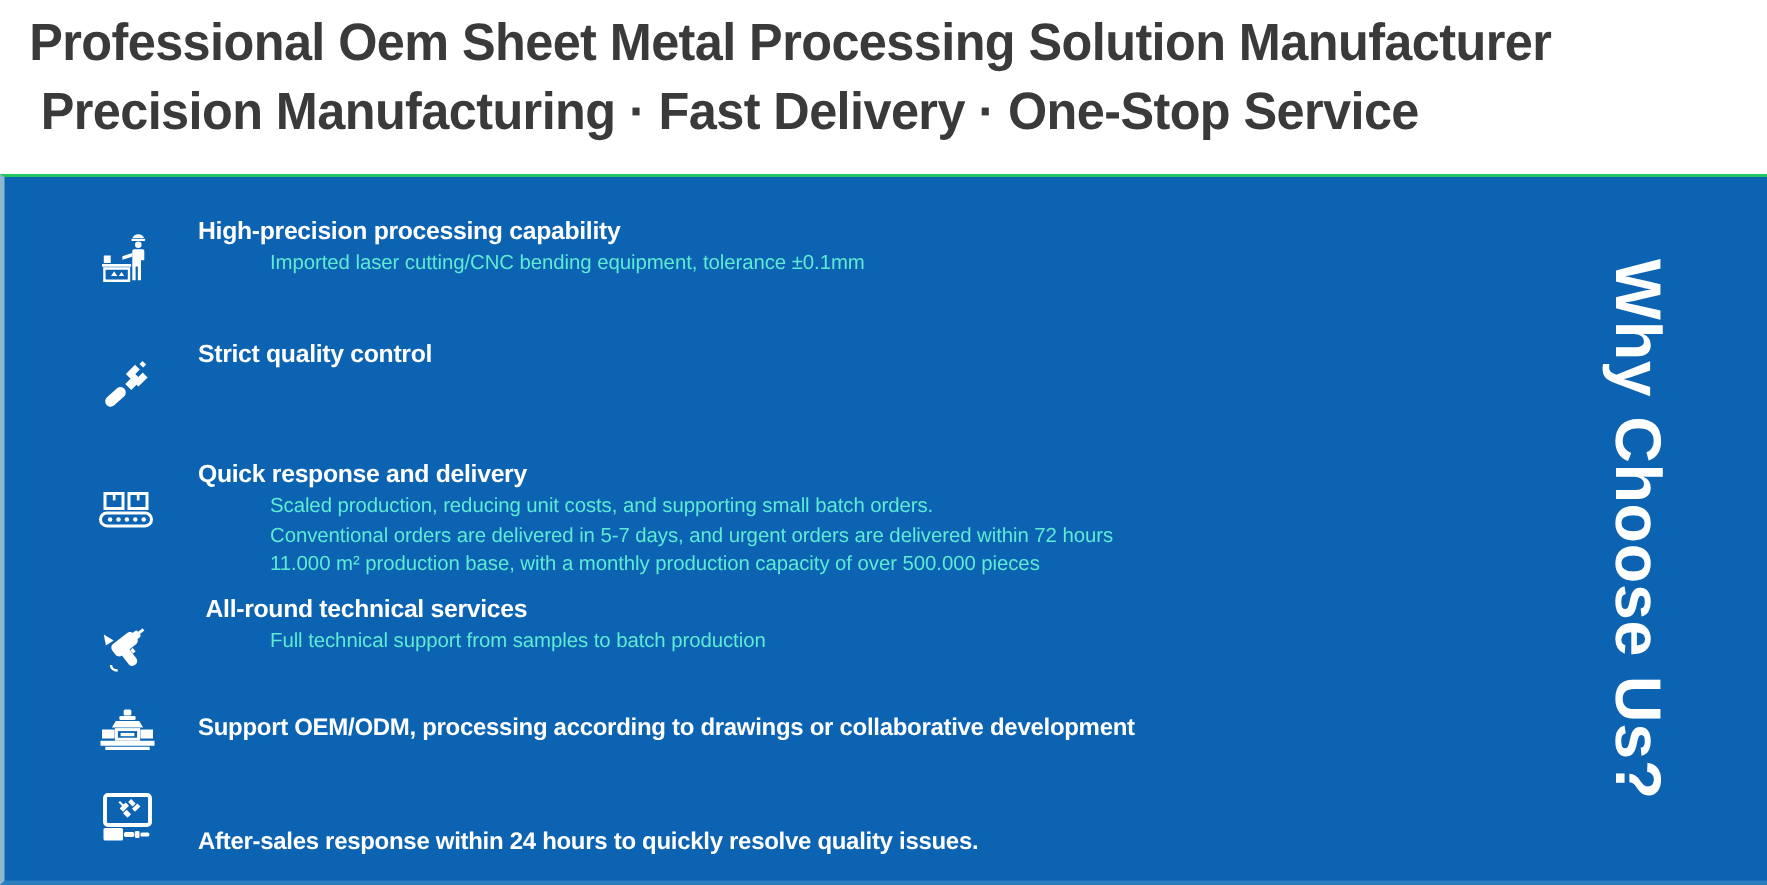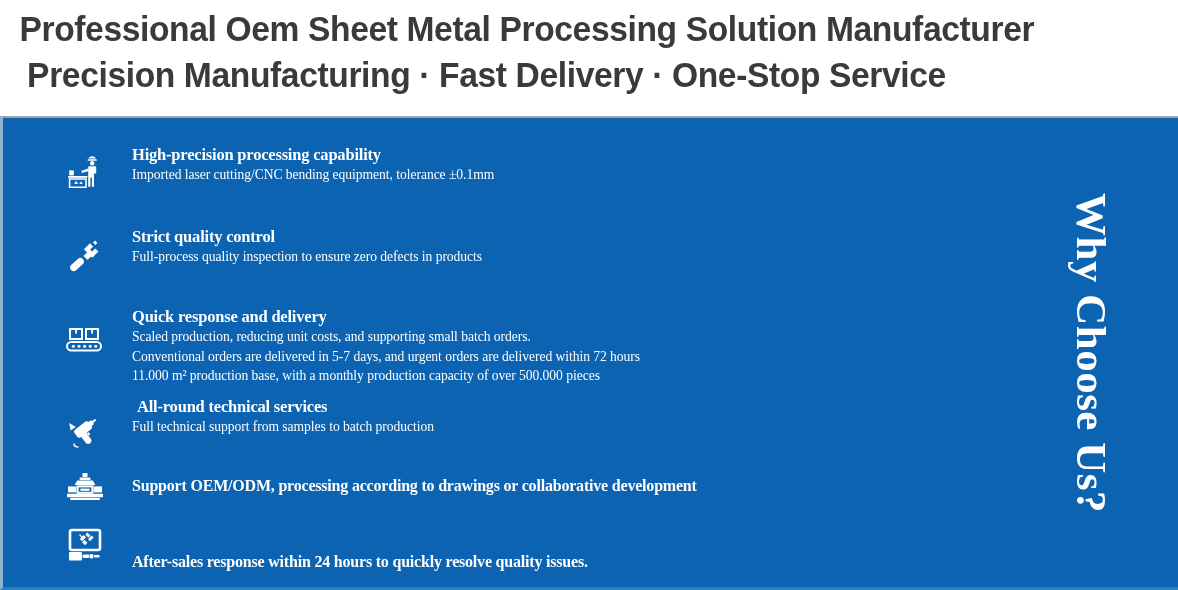--- a/index.html
+++ b/index.html
@@ -49,25 +49,24 @@
   }
 
   
   .panel {
     position: absolute;
     left: 0;
     top: 116px;
     width: 1178px;
     height: 474px;
     background: #0b63b2;
-    border-top: 2px solid #a3a3a3;
+    border-top: 2px solid #22c55e;
     border-left: 3px solid #8fb6cf;
     border-bottom: 3px solid #2b7fbd;
     overflow: hidden;
-    font-family: Liberation Serif, serif;
   }
 
   
   .features {
     position: absolute;
     left: 0;
     top: 0;
     width: 940px;
     height: 100%;
   }
@@ -97,25 +96,26 @@
     color: #ffffff;
     font-weight: bold;
     font-size: 16.5px;
     line-height: 21px;
     white-space: nowrap;
     letter-spacing: -0.2px;
   }
   .feature-title.indented { padding-left: 5px; }
 
   .feature-line {
-    color: #ffffff;
+    color: #5eead4;
     font-size: 13.6px;
     line-height: 19.5px;
     white-space: nowrap;
     letter-spacing: -0.05px;
+    margin-left: 48px;
   }
 
   
   .feature-single .feature-title {
     font-size: 16px;
     line-height: 20px;
   }
 
   
   .side-label {
@@ -188,21 +188,20 @@
 
               <path d="M17.5 19.0l4.0-4.0 4.0 4.0-4.0 4.0z"></path>
 
               <path d="M24.0 6.2l3.2 3.2-3.0 3.0 2.0 2.0 3.0-3.0 3.2 3.2-6.1 6.1-8.4-8.4z"></path>
               <path d="M29.0 3.6l2.4 2.4-2.0 2.0-2.4-2.4z"></path>
             </g>
           </svg>
         </span>
         <div class="feature-body">
           <div class="feature-title">Strict quality control</div>
-          <div class="feature-line">Full-process quality inspection to ensure zero defects in products</div>
         </div>
       </div>
 
       <div class="feature" style="left:0; top:188px;">
         <span class="feature-icon" style="left:60px; top:15px;">
           <svg width="40" height="36" viewBox="0 0 40 36">
             <g fill="none" stroke="#ffffff" stroke-width="2">
 
               <rect x="5.0" y="4.0" width="12.0" height="10.0"></rect>
 

